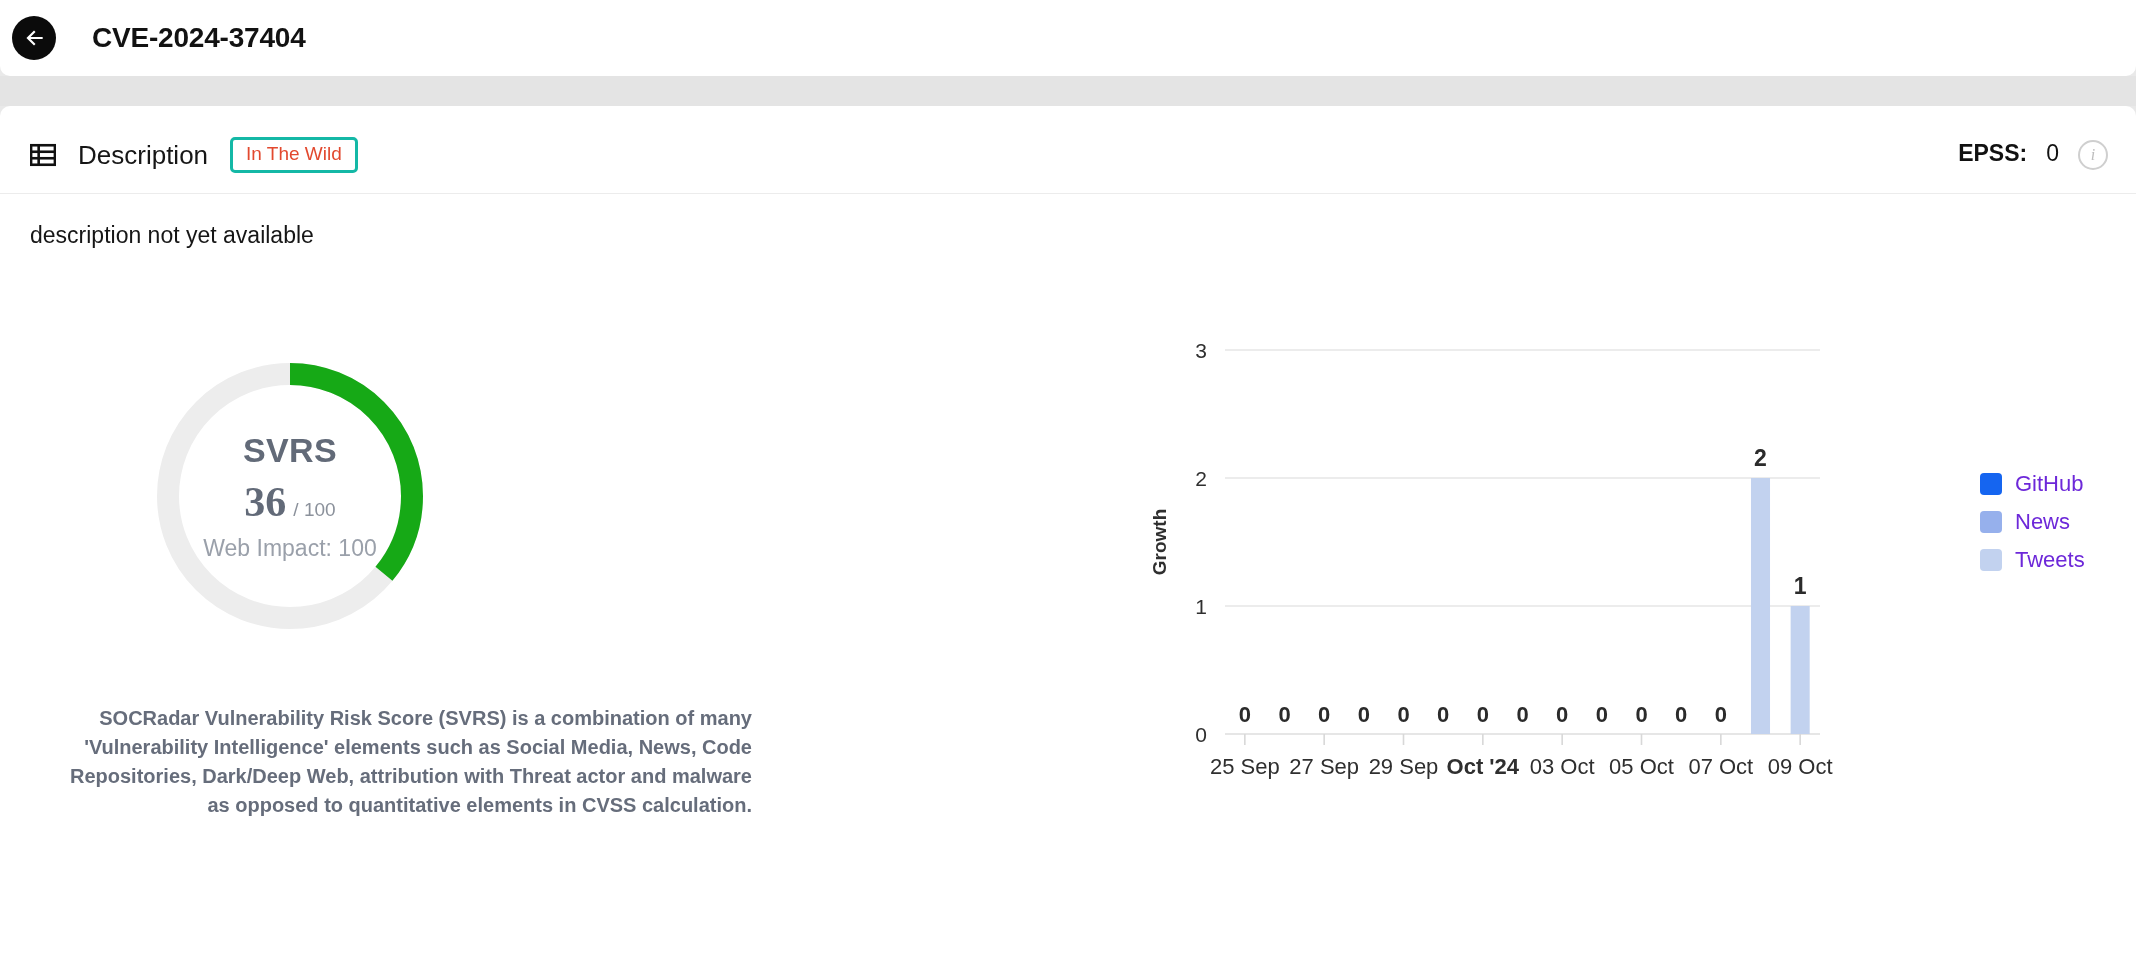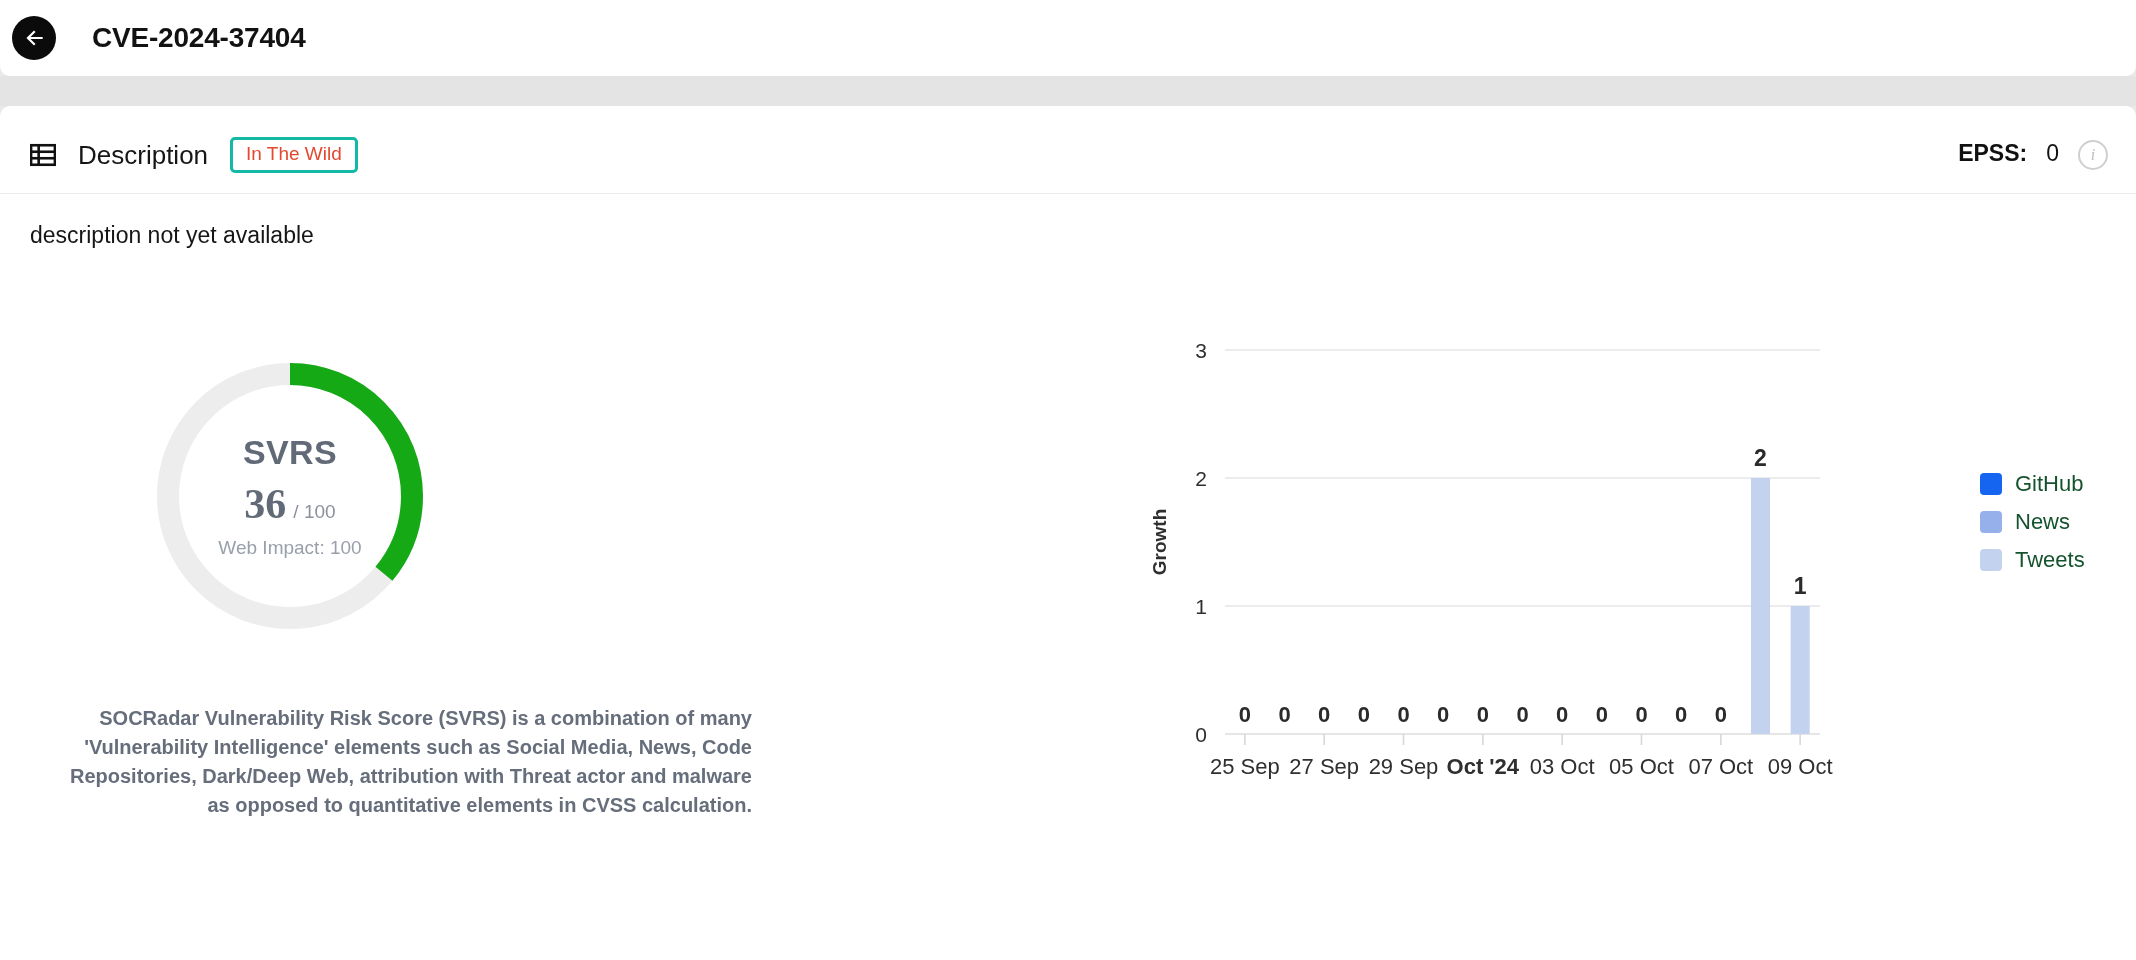--- a/index.html
+++ b/index.html
@@ -95,40 +95,40 @@
   .gauge svg{display:block;transform:rotate(-90deg);}
   .gauge-center{
     position:absolute;left:0;top:0;width:300px;height:300px;
     display:flex;flex-direction:column;align-items:center;justify-content:center;
     text-align:right;color:#6b7280;
   }
   .g-name{font-size:34px;font-weight:bold;color:#626a78;letter-spacing:0.3px;}
   .g-score{margin-top:8px;display:flex;align-items:baseline;color:#6b7280;}
   .g-score .big{font-size:42px;font-weight:bold;color:#626a78;font-family:Liberation Serif, serif;}
   .g-score .small{font-size:19px;margin-left:7px;color:#8b919b;}
-  .g-sub{margin-top:9px;font-size:19px;color:#9aa0aa;}
+  .g-sub{margin-top:9px;font-size:23px;color:#9aa0aa;}
 
   .svrs-note{
     position:absolute;left:52px;top:598px;width:700px;
     text-align:right;
     font-size:20px;font-weight:bold;line-height:1.45;
     color:#666d7b;
   }
 
   
   .chart{
     position:absolute;left:1130px;top:230px;width:990px;height:690px;
   }
   .chart-svg{display:block;}
   .legend{
     position:absolute;left:850px;top:135px;
   }
   .legend-item{display:flex;align-items:center;margin-bottom:12px;}
   .legend-swatch{width:22px;height:22px;border-radius:4px;flex:none;}
-  .legend-label{margin-left:13px;font-size:22px;color:#14532d;white-space:nowrap;}
+  .legend-label{margin-left:13px;font-size:22px;color:#6d28d9;white-space:nowrap;}
 </style>
 </head>
 <body>
 
 <div class="page">
 
   <div class="header-card">
     <div class="back-btn">
       <span>
         <svg width="26" height="26" viewBox="0 0 24 24" aria-hidden="true">

